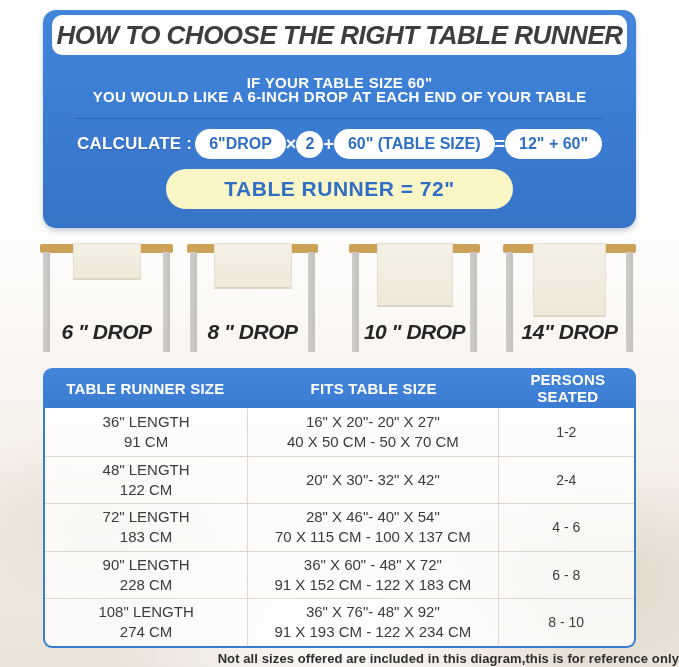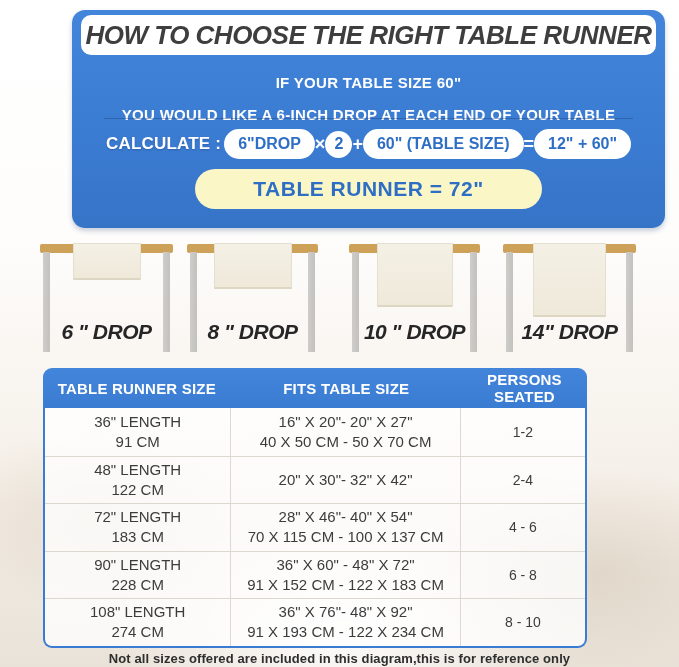--- a/index.html
+++ b/index.html
@@ -16,37 +16,36 @@
       radial-gradient(ellipse 320px 170px at 50% 96%, rgba(255,255,255,0.85), transparent 72%),
       linear-gradient(180deg, #ffffff 0%, #fefdfc 35%, #f6f1ea 68%, #e9e2d8 100%);
   }
 
   
   .top-panel {
     position: absolute; left: 43px; top: 10px; width: 593px; height: 218px;
     background: linear-gradient(180deg, #4285da 0%, #3b7cd3 55%, #3674c7 100%);
     border-radius: 13px;
     box-shadow: 0 3px 5px rgba(40,70,120,0.25);
-    margin-left: 29px;
   }
   .title-band {
     position: absolute; left: 9px; top: 5px; width: 575px; height: 40px;
     background: #ffffff; border-radius: 10px;
     display: flex; align-items: center; justify-content: center;
   }
   .title-band h1 {
     font-size: 26px; font-weight: bold; font-style: italic;
     letter-spacing: -0.5px; color: #3e3e3e; white-space: nowrap;
   }
   .sub {
     position: absolute; left: 0; width: 100%; text-align: center;
     color: #ffffff; font-weight: bold; font-size: 15px; letter-spacing: 0.3px;
   }
   .sub1 { top: 64px; }
-  .sub2 { top: 96px; }
+  .sub2 { top: 78px; }
   .divider {
     position: absolute; left: 32px; right: 32px; top: 108px; height: 1px;
     background: rgba(25,55,105,0.35);
   }
   .calc-row {
     position: absolute; left: 0; top: 119px; width: 100%;
     display: flex; align-items: center; justify-content: center; 
   }
   .calc-label {
     color: #ffffff; font-weight: bold; font-size: 17px; letter-spacing: 0.2px;
@@ -95,21 +94,21 @@
   .fig2 .runner { left: 27px; width: 78px; height: 46px; }
   .fig3 .runner { left: 28px; width: 76px; height: 64px; }
   .fig4 .runner { left: 30px; width: 73px; height: 74px; }
   .drop-label {
     position: absolute; left: 0; width: 100%; top: 76px; z-index: 3;
     text-align: center; font-weight: bold; font-style: italic;
     font-size: 21px; letter-spacing: -0.5px; color: #262626; white-space: nowrap;
   }
 
   
-  .size-table { position: absolute; left: 43px; top: 368px; width: 544px; }
+  .size-table { position: absolute; left: 43px; top: 368px; width: 593px; }
   .thead {
     display: flex; height: 40px; align-items: center;
     background: linear-gradient(180deg, #4285da, #3b7cd3);
     border-radius: 9px 9px 0 0;
   }
   .th {
     color: #ffffff; font-weight: bold; font-size: 15px; letter-spacing: 0.2px;
     text-align: center;
   }
   .c1 { width: 34.5%; } .c2 { width: 42.5%; } .c3 { width: 23%; }
@@ -122,21 +121,21 @@
   .trow + .trow { border-top: 1px solid #dcd7cf; }
   .td {
     text-align: center; color: #3c3c3c; font-size: 15px; line-height: 1.32;
     align-self: stretch; display: flex; flex-direction: column; justify-content: center;
   }
   .td.c1 { border-right: 1px solid #ddd8d0; }
   .td.c2 { border-right: 1px solid #ddd8d0; }
   .td.c3 { font-size: 14px; }
 
   .footnote {
-    position: absolute; left: 0; top: 651px; width: 100%; text-align: center;
+    position: absolute; left: 0; top: 651px; width: 100%; text-align: right;
     font-size: 13px; font-weight: bold; color: #2e2e2e; letter-spacing: 0.1px;
   }
 </style>
 </head>
 <body>
 
 <div class="canvas">
 
   <section class="top-panel">
     <div class="title-band">

